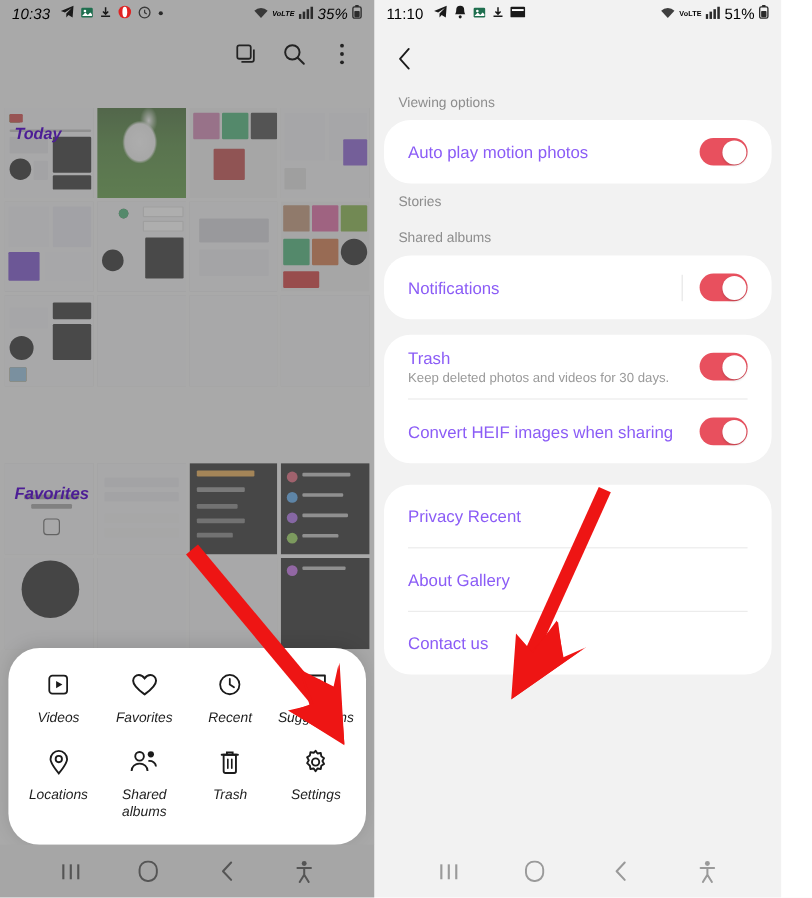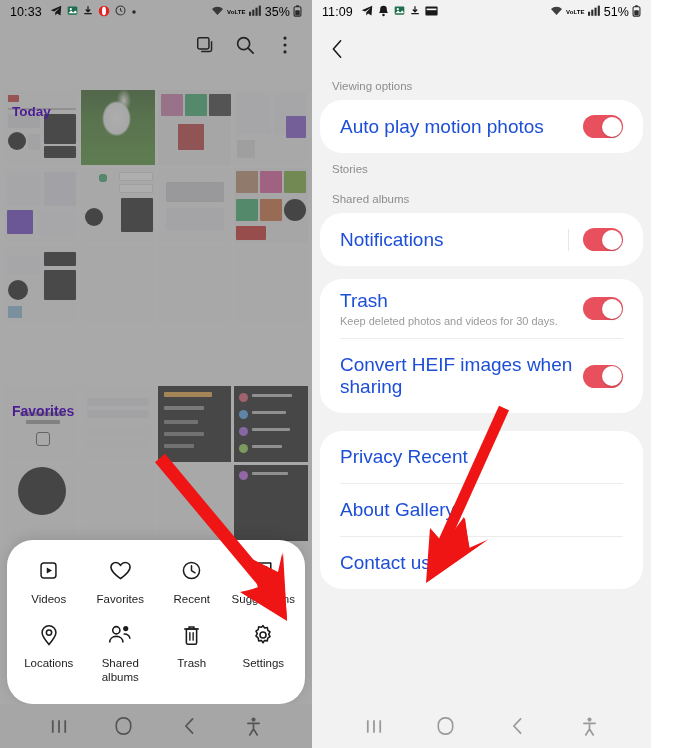--- a/index.html
+++ b/index.html
@@ -10,20 +10,21 @@
     overflow: hidden;
   }
   .screens { display: flex; width: 677px; height: 748px; }
 
   
   .left-phone {
     position: relative;
     width: 312px; height: 748px;
     background: #a8a8a8;
     overflow: hidden;
+    font-style: italic;
   }
   .gallery-content {
     position: absolute; inset: 0;
     background: #f4f4f4;
   }
   .scrim {
     position: absolute; inset: 0;
     background: rgba(110,110,110,0.56);
     z-index: 40;
   }
@@ -120,21 +121,21 @@
   .card {
     background:#fff; border-radius: 22px;
     margin: 0 8px;
   }
   .row {
     display:flex; align-items:center; justify-content:space-between;
     padding: 15px 20px; min-height: 52px;
   }
   .row.with-sub { padding-top: 11px; padding-bottom: 11px; }
   .row-text { display:flex; flex-direction:column; gap:3px; }
-  .row-title { font-size: 19px; color:#1d4ed8; }
+  .row-title { font-size: 14px; color:#8b5cf6; }
   .row-sub { font-size: 11px; color:#9a9a9a; }
   .row-sub.warn { color:#e0535e; }
   .divider { height:1px; background:#ececec; margin: 0 20px; }
 
   .toggle {
     width: 40px; height: 23px; border-radius: 12px;
     background: #e8505e; position: relative; flex: none;
   }
   .toggle .knob {
     position:absolute; top: 1.5px; right: 1.5px;
@@ -530,21 +531,21 @@
             <path d="M2 6.6h12M8 6.6v6M8 12.6 4 19M8 12.6 12 19" stroke="#555" stroke-width="1.8" fill="none" stroke-linecap="round"></path>
           </svg>
       </div>
     </div>
   </div>
 
   <div class="right-phone">
 
     <div class="statusbar">
       <div class="sb-left">
-        <span class="sb-time">11:09</span>
+        <span class="sb-time">11:10</span>
         <span class="ic">
           <svg width="12" height="12" viewBox="0 0 16 16">
               <path d="M15 1 1 7l4.5 1.6L13 3.5 7 9.8V14l2.4-2.8L14 14z" fill="#1a1a1a"></path>
             </svg>
         </span>
         <span class="ic">
           <svg width="11" height="12" viewBox="0 0 14 16">
               <path d="M7 1a4.4 4.4 0 0 0-4.4 4.4c0 4-1.6 5.2-1.6 5.2h12s-1.6-1.2-1.6-5.2A4.4 4.4 0 0 0 7 1z" fill="#1a1a1a"></path>
               <circle cx="7" cy="13.4" r="1.7" fill="#1a1a1a"></circle>
             </svg>

